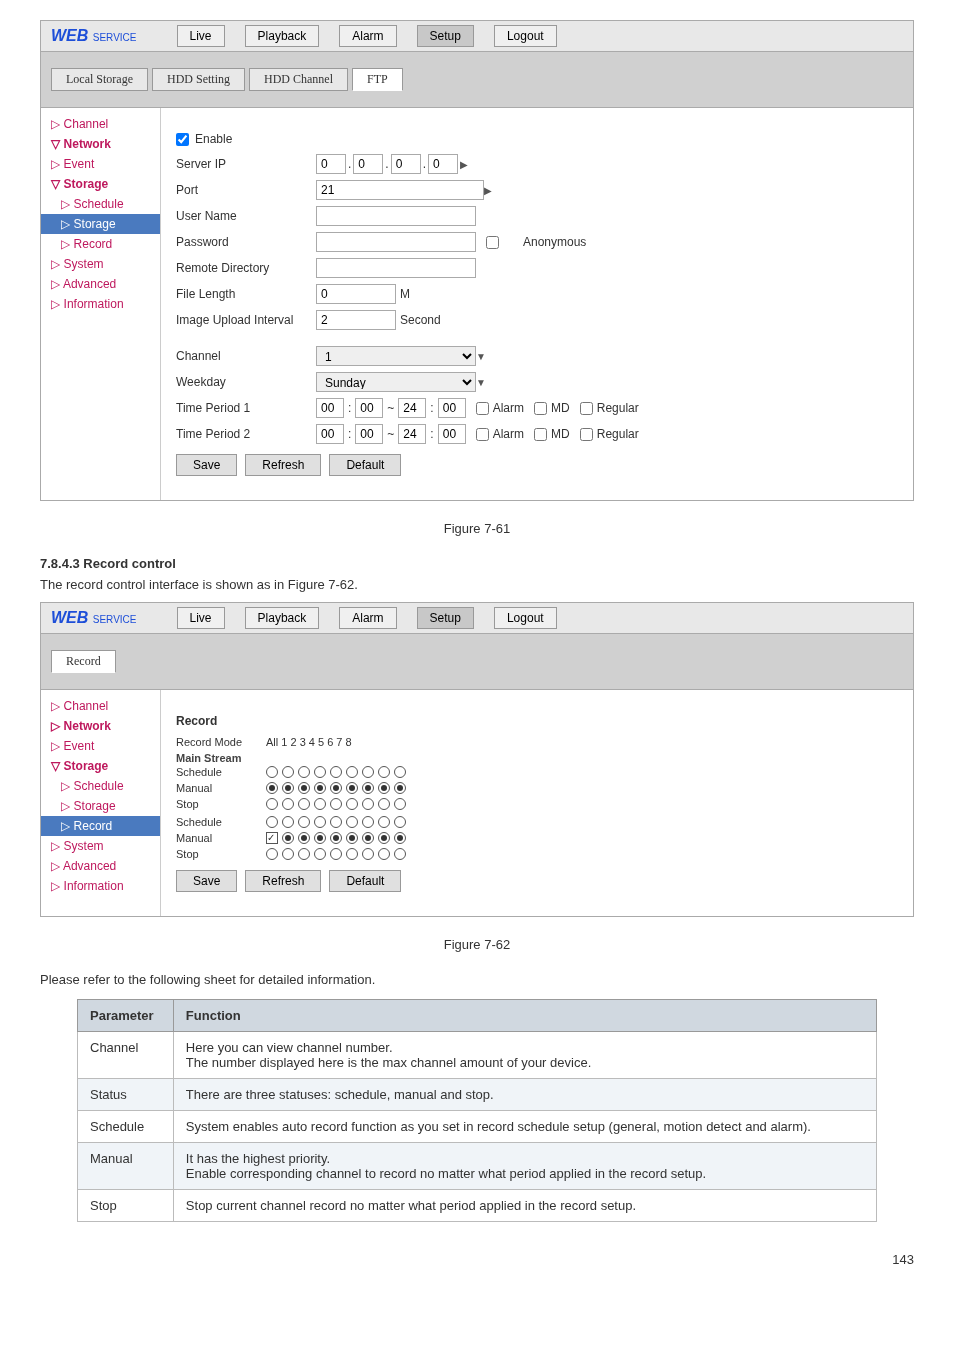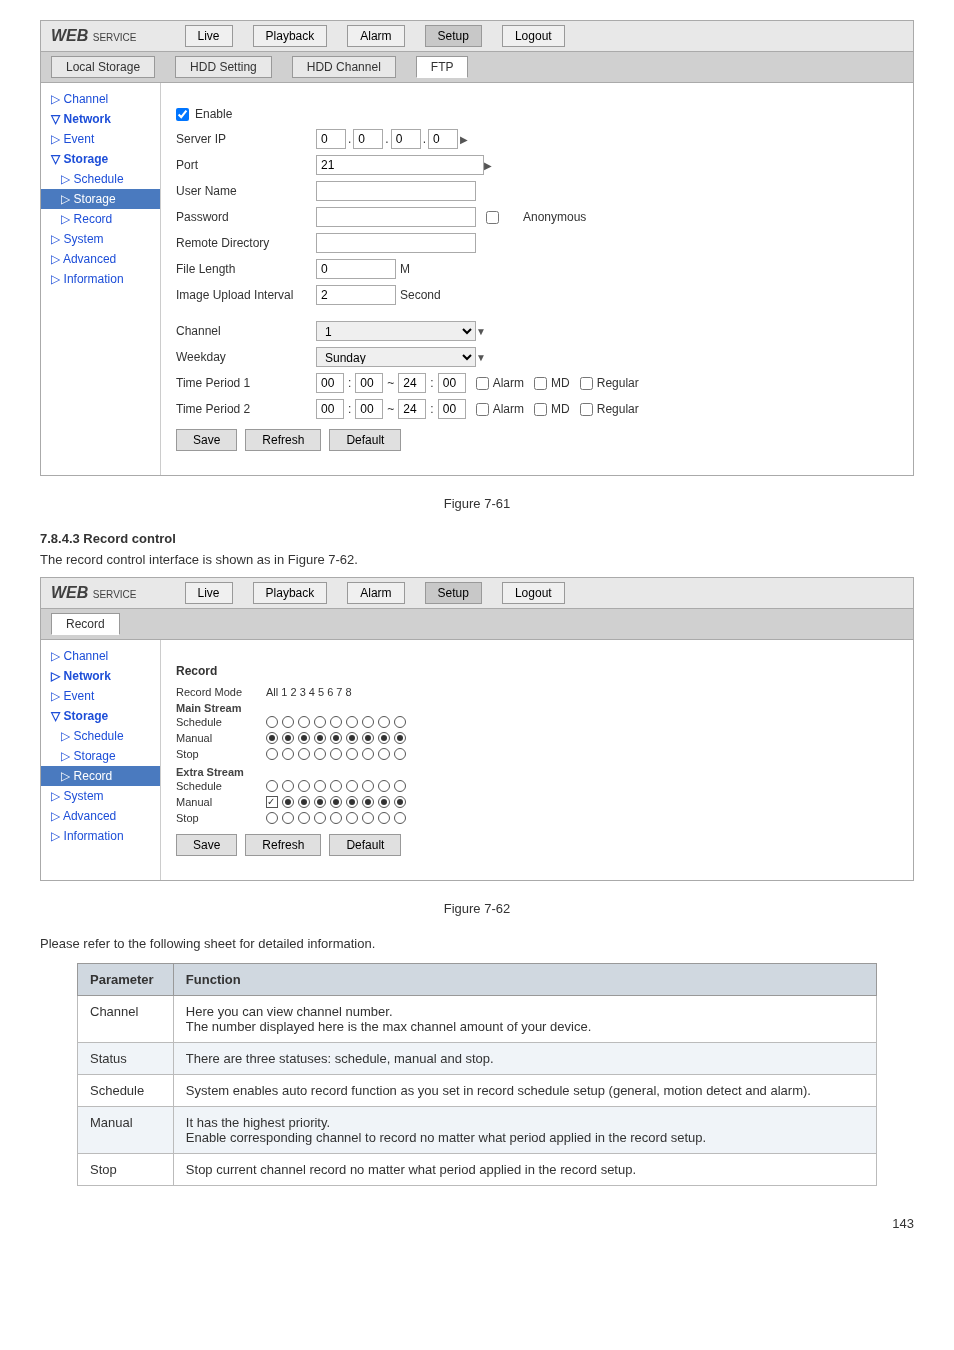--- a/index.html
+++ b/index.html
@@ -24,44 +24,45 @@
       border-bottom: 1px solid #aaa;
       padding: 4px 10px;
       display: flex;
       align-items: center;
       gap: 20px;
     }
     .web-logo {
       font-size: 16px;
       font-weight: bold;
       font-style: italic;
-      color: #404040;
-      margin-right: 28px;
+      color: #1d4ed8;
+      margin-right: 20px;
     }
     .web-logo span {
       font-size: 10px;
       font-weight: normal;
       font-style: normal;
     }
     .nav-btn {
       padding: 3px 12px;
       border: 1px solid #999;
       background: #f0f0f0;
       cursor: pointer;
       font-size: 12px;
     }
     .nav-btn.active {
       background: #c8c8c8;
     }
     .tab-bar {
       display: flex;
       background: #d0d0d0;
       border-bottom: 1px solid #aaa;
-      padding: 4px 10px;
-      gap: 20px;
+      padding: 16px 10px;
+      gap: 4px;
+      font-family: Liberation Serif, serif;
     }
     .tab-item {
       padding: 3px 14px;
       border: 1px solid #999;
       background: #e8e8e8;
       cursor: pointer;
       font-size: 12px;
     }
     .tab-item.active {
       background: #fff;
@@ -72,21 +73,21 @@
     }
     .sidebar {
       width: 120px;
       border-right: 1px solid #ccc;
       padding: 6px 0;
     }
     .sidebar-item {
       padding: 3px 10px;
       font-size: 12px;
       cursor: pointer;
-      color: #1d4ed8;
+      color: #be185d;
     }
     .sidebar-item.active {
       background: #4a7abf;
       color: #fff;
     }
     .sidebar-item.bold {
       font-weight: bold;
     }
     .content-area {
       flex: 1;
@@ -517,21 +518,20 @@
           <span class="radio-circle"></span>
           <span class="radio-circle"></span>
           <span class="radio-circle"></span>
           <span class="radio-circle"></span>
           <span class="radio-circle"></span>
           <span class="radio-circle"></span>
           <span class="radio-circle"></span>
         </div>
       </div>
 
-      <div class="section-label">Extra Stream</div>
 
       <div style="display:flex;align-items:center;margin-bottom:4px;">
         <span style="width:90px;font-size:11px;">Schedule</span>
         <div style="display:flex;gap:4px;">
           <span class="radio-circle"></span>
           <span class="radio-circle"></span>
           <span class="radio-circle"></span>
           <span class="radio-circle"></span>
           <span class="radio-circle"></span>
           <span class="radio-circle"></span>

